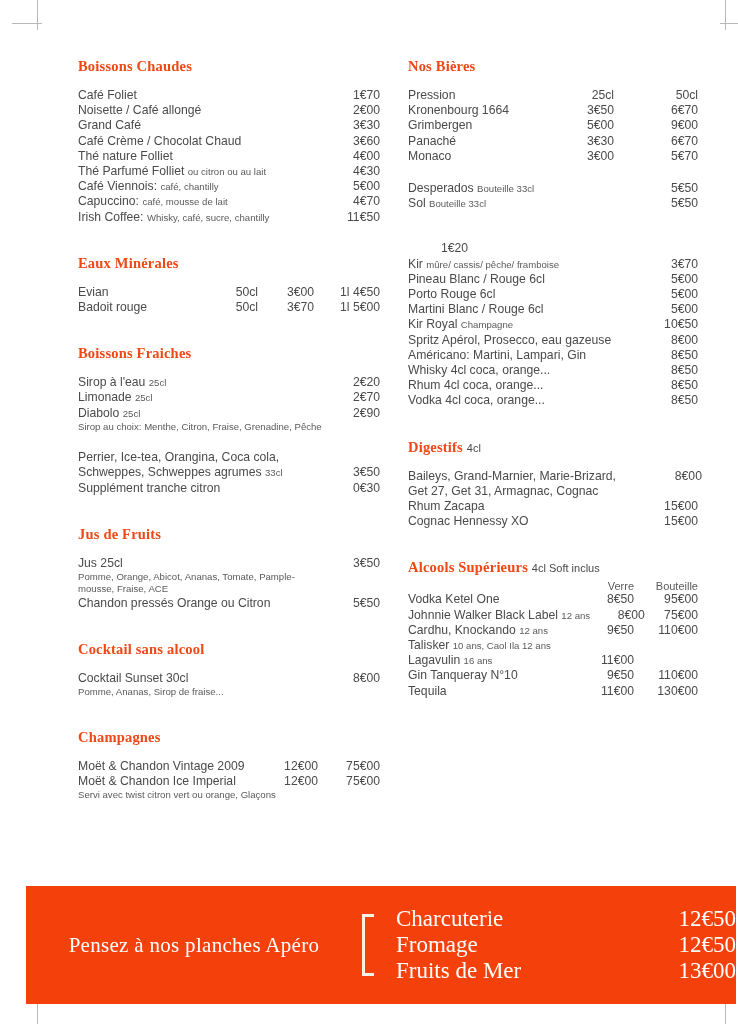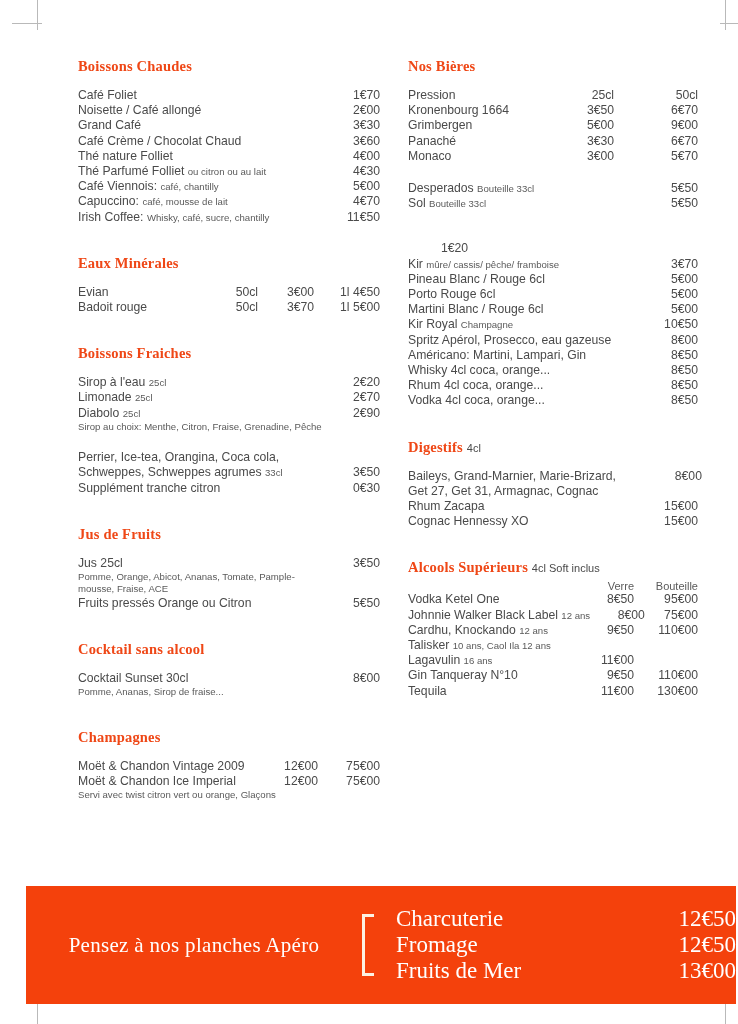--- a/index.html
+++ b/index.html
@@ -270,21 +270,21 @@
 
       <div class="section">
         <div class="sec-head">Jus de Fruits</div>
         <div>
           <div class="row">
               <span class="name">Jus 25cl</span>
               <span class="price p1">3€50</span>
             </div>
           <div class="note note-wrap" style="width:250px;">Pomme, Orange, Abicot, Ananas, Tomate, Pample-mousse, Fraise, ACE</div>
           <div class="row">
-              <span class="name">Fruits pressés Orange ou Citron</span>
+              <span class="name">Chandon pressés Orange ou Citron</span>
               <span class="price p1">5€50</span>
             </div>
         </div>
       </div>
 
       <div class="gap-xl"></div>
 
       <div class="section">
         <div class="sec-head">Cocktail sans alcool</div>
         <div>

